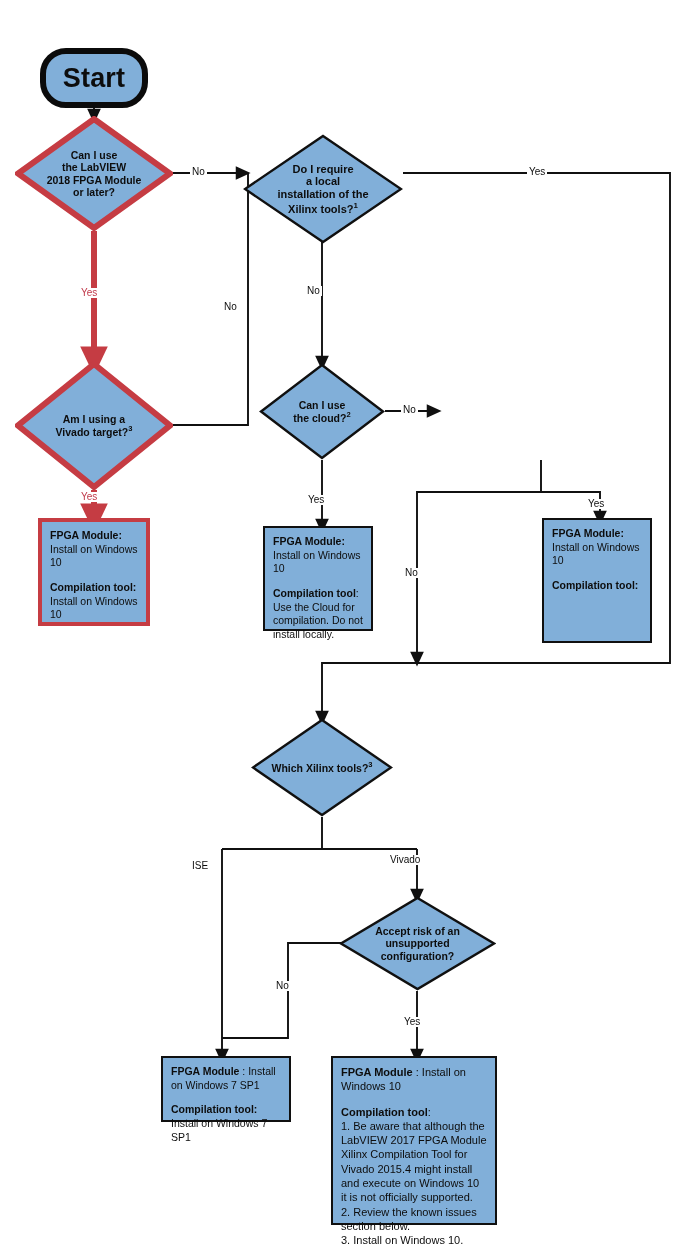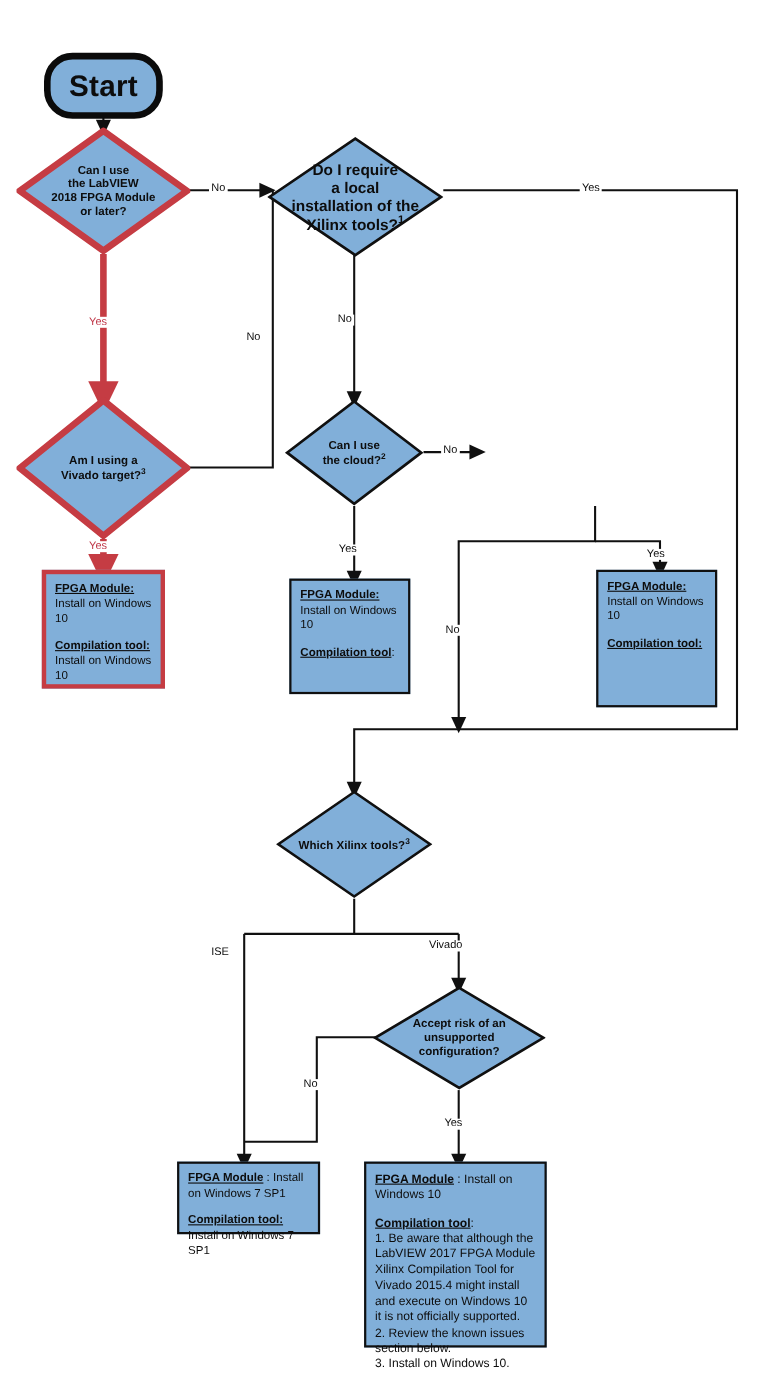--- a/index.html
+++ b/index.html
@@ -23,21 +23,21 @@
   .diamond .dtext{position:relative;text-align:center;font-weight:bold;
                   line-height:1.16;z-index:2;padding:0 6px;}
 
   .box{
     background:#81AFD9;border:2px solid #101010;
     padding:7px 8px 7px 8px;line-height:1.3;
   }
   .box.redbox{border:4px solid #C53C43;}
   .box p{margin:0;}
   .box p.gap{margin-top:11px;}
-  .b{font-weight:bold;text-decoration:underline;}
+  .b{font-weight:bold;}
 
   .elabel{position:absolute;background:#ffffff;padding:0 2px;
           line-height:1;white-space:nowrap;}
   .elabel.red{color:#C0394A;}
   sup{font-size:.72em;font-weight:bold;}
 </style>
 </head>
 <body>
 
 <div id="canvas">
@@ -98,21 +98,21 @@
       <polygon points="79,3 155,57.5 79,112 3,57.5" fill="#81AFD9" stroke="#C53C43" stroke-width="6"></polygon>
     </svg>
     <div class="dtext">
       <div>Can I use</div>
       <div>the LabVIEW</div>
       <div>2018 FPGA Module</div>
       <div>or later?</div>
     </div>
   </div>
 
-  <div class="node diamond" style="left:243px;top:124px;width:160px;height:110px;font-size:14px;">
+  <div class="node diamond" style="left:243px;top:134px;width:160px;height:110px;font-size:11px;">
     <svg class="dshape" viewBox="0 0 160 110" preserveAspectRatio="none">
       <polygon points="80,2 158,55 80,108 2,55" fill="#81AFD9" stroke="#101010" stroke-width="2.4"></polygon>
     </svg>
     <div class="dtext">
       <div>Do I require</div>
       <div>a local</div>
       <div>installation of the</div>
       <div><span>Xilinx tools?</span><sup>1</sup></div>
     </div>
   </div>
@@ -162,20 +162,21 @@
     <p><span class="b">FPGA Module:</span></p>
     <p><span>Install on Windows 10</span></p>
     <p class="gap"><span class="b">Compilation tool:</span></p>
     <p><span>Install on Windows 10</span></p>
   </div>
 
   <div class="node box" style="left:263px;top:526px;width:110px;height:105px;font-size:10.5px;">
     <p><span class="b">FPGA Module:</span></p>
     <p><span>Install on Windows 10</span></p>
     <p class="gap"><span class="b">Compilation tool</span><span>:</span></p>
+    <p><span>Use the Cloud for compilation. Do not install locally.</span></p>
   </div>
 
   <div class="node box" style="left:542px;top:518px;width:110px;height:125px;font-size:10.5px;">
     <p><span class="b">FPGA Module:</span></p>
     <p><span>Install on Windows 10</span></p>
     <p class="gap"><span class="b">Compilation tool:</span></p>
   </div>
 
   <div class="node box" style="left:161px;top:1056px;width:130px;height:66px;font-size:10.5px;">
     <p><span class="b">FPGA Module</span><span> : Install on Windows 7 SP1</span></p>

